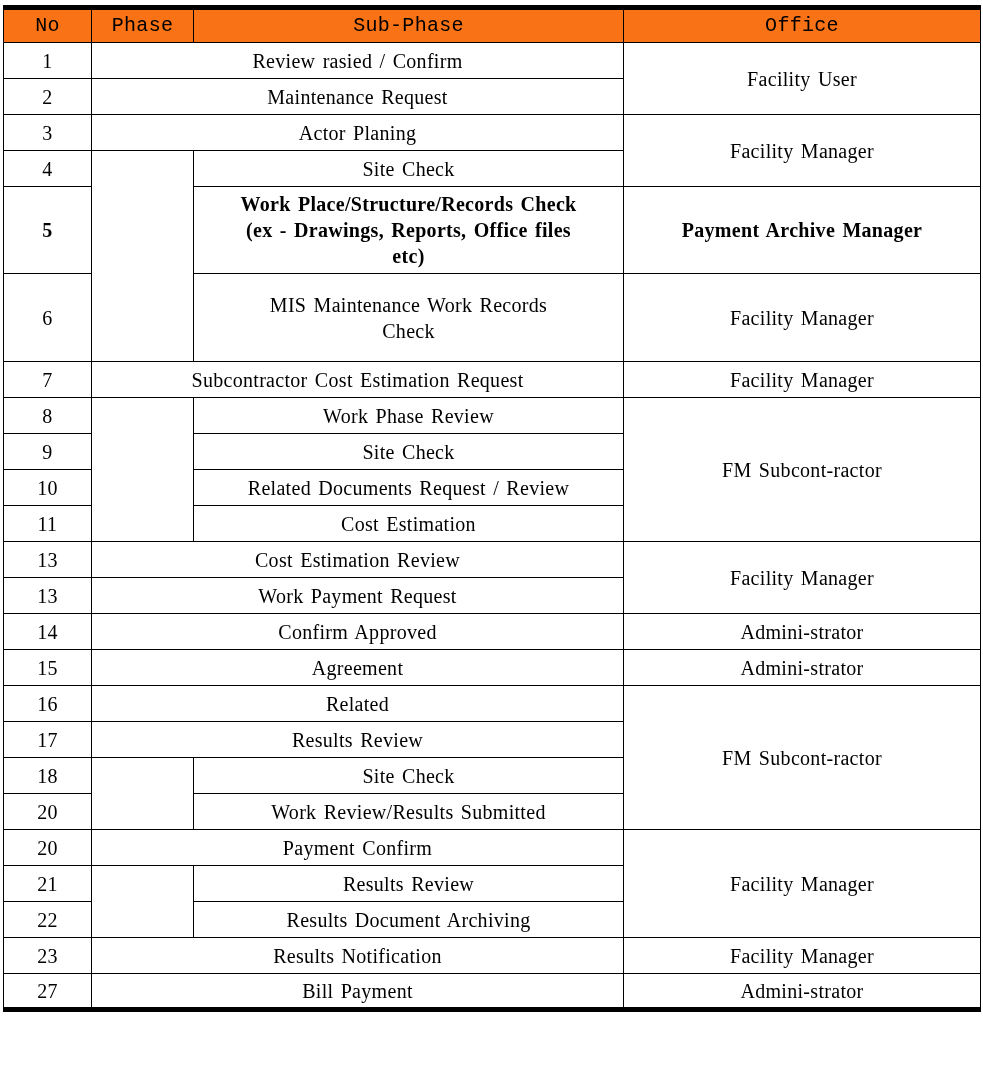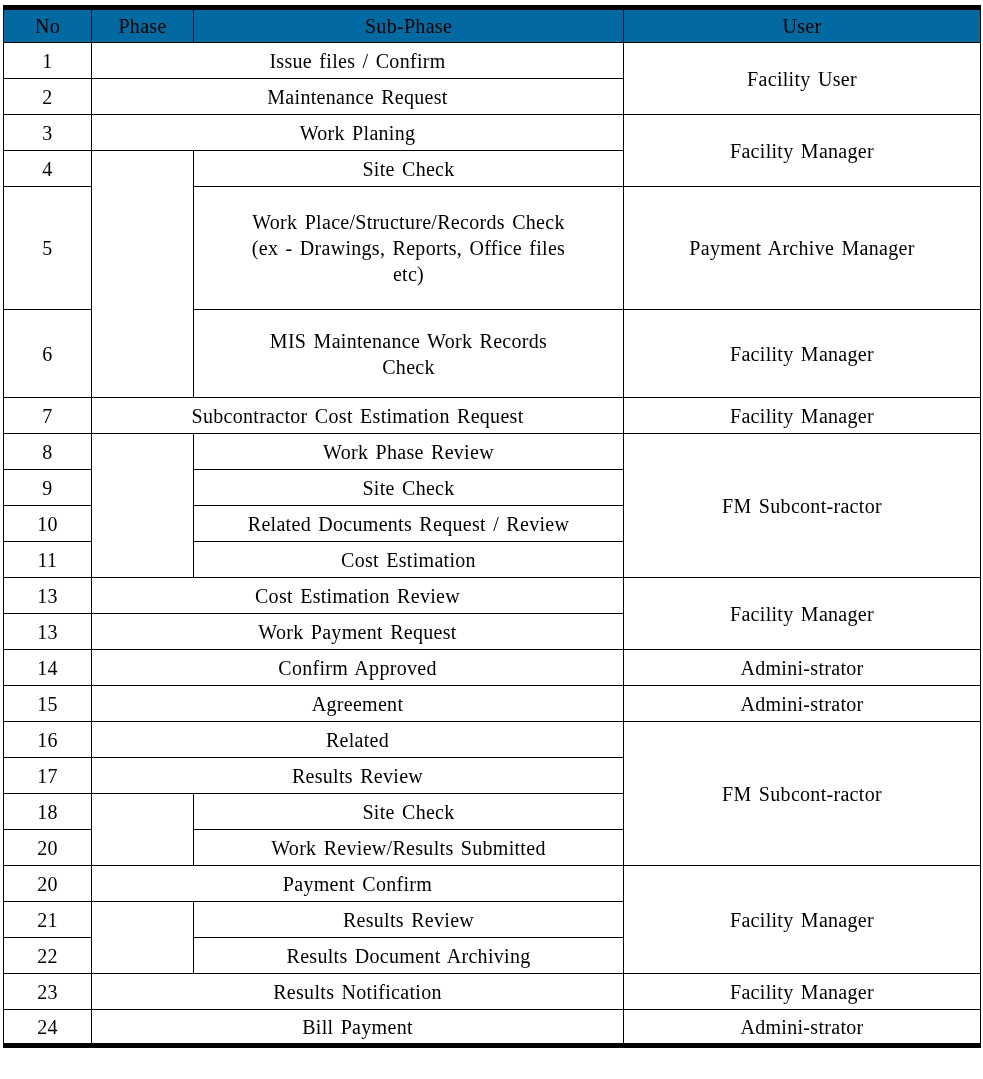--- a/index.html
+++ b/index.html
@@ -47,35 +47,36 @@
     word-spacing: 2px;
   }
 
   
   col.c-no      { width: 88px; }
   col.c-phase   { width: 102px; }
   col.c-sub     { width: 430px; }
   col.c-actor   { width: 357px; }
 
   thead th {
-    background: #0369a1;
+    background: #f97316;
     height: 35px;
     font-size: 20px;
+    font-family: Liberation Mono, monospace;
   }
 
   tbody td {
     height: 36px;
   }
 
   td.no-cell   { font-size: 20px; }
   td.sub-cell  { font-size: 20px; }
   td.actor-cell{ font-size: 20px; }
 
   
-  tr.row-5 td { height: 123px; }
+  tr.row-5 td { height: 87px; font-weight: bold; }
   tr.row-6 td { height: 88px; }
 
   .multiline { display: block; }
 </style>
 </head>
 <body>
 
 <div class="sheet">
 
   <table class="process-table">
@@ -83,36 +84,36 @@
       <col class="c-no">
       <col class="c-phase">
       <col class="c-sub">
       <col class="c-actor">
     </colgroup>
     <thead>
       <tr>
         <th>No</th>
         <th>Phase</th>
         <th>Sub-Phase</th>
-        <th>User</th>
+        <th>Office</th>
       </tr>
     </thead>
     <tbody id="table-body">
         <tr class="row-1">
           <td class="no-cell">1</td>
-          <td class="sub-cell" colspan="2">Issue files / Confirm</td>
+          <td class="sub-cell" colspan="2">Review rasied / Confirm</td>
           <td class="actor-cell" rowspan="2">Facility User</td>
         </tr>
         <tr class="row-2">
           <td class="no-cell">2</td>
           <td class="sub-cell" colspan="2">Maintenance Request</td>
         </tr>
         <tr class="row-3">
           <td class="no-cell">3</td>
-          <td class="sub-cell" colspan="2">Work Planing</td>
+          <td class="sub-cell" colspan="2">Actor Planing</td>
           <td class="actor-cell" rowspan="2">Facility Manager</td>
         </tr>
         <tr class="row-4">
           <td class="no-cell">4</td>
           <td class="phase-cell" rowspan="3"></td>
           <td class="sub-cell">Site Check</td>
         </tr>
         <tr class="row-5">
           <td class="no-cell">5</td>
           <td class="sub-cell">
@@ -203,20 +204,20 @@
         <tr class="row-22">
           <td class="no-cell">22</td>
           <td class="sub-cell">Results Document Archiving</td>
         </tr>
         <tr class="row-23">
           <td class="no-cell">23</td>
           <td class="sub-cell" colspan="2">Results Notification</td>
           <td class="actor-cell">Facility Manager</td>
         </tr>
         <tr class="row-24">
-          <td class="no-cell">24</td>
+          <td class="no-cell">27</td>
           <td class="sub-cell" colspan="2">Bill Payment</td>
           <td class="actor-cell">Admini-strator</td>
         </tr>
       </tbody>
   </table>
 
 </div>
 
 </body></html>

